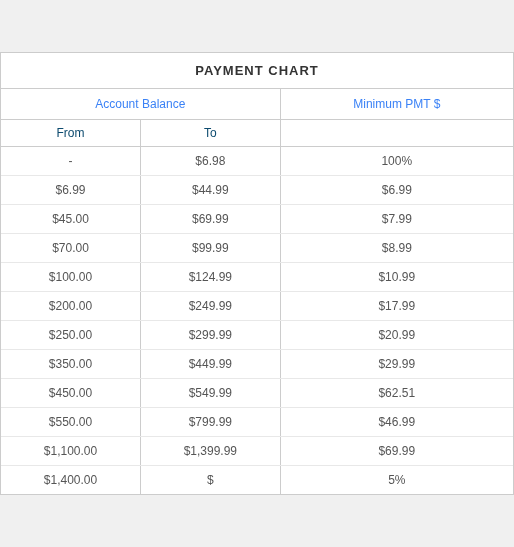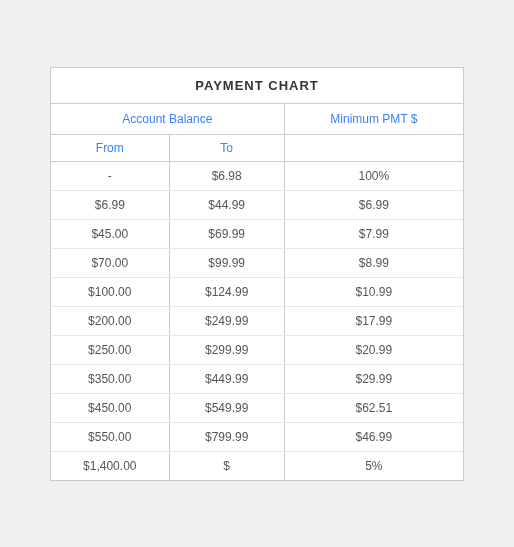--- a/index.html
+++ b/index.html
@@ -13,21 +13,21 @@
       display: flex;
       justify-content: center;
       align-items: center;
       min-height: 100vh;
       font-family: Arial, sans-serif;
     }
 
     .chart-container {
       background: #ffffff;
       border: 1px solid #cccccc;
-      width: 414px;
+      width: 514px;
       padding: 0;
     }
 
     .chart-title {
       text-align: center;
       font-size: 13px;
       font-weight: bold;
       letter-spacing: 1px;
       padding: 10px;
       border-bottom: 1px solid #cccccc;
@@ -51,21 +51,21 @@
 
     .header-row th:last-child {
       border-right: none;
     }
 
     .subheader-row th {
       border-bottom: 1px solid #cccccc;
       border-right: 1px solid #cccccc;
       padding: 6px 4px;
       font-size: 12px;
-      color: #3b82f6;
+      color: #0c4a6e;
       font-weight: normal;
       text-align: center;
     }
 
     .subheader-row th:last-child {
       border-right: none;
     }
 
     .account-balance-header {
       border-right: 1px solid #cccccc;
@@ -163,19 +163,24 @@
           <td>$450.00</td>
           <td>$549.99</td>
           <td>$62.51</td>
         </tr>
         <tr>
           <td>$550.00</td>
           <td>$799.99</td>
           <td>$46.99</td>
         </tr>
         <tr>
+          <td>$1,100.00</td>
+          <td>$1,399.99</td>
+          <td>$69.99</td>
+        </tr>
+        <tr>
           <td>$1,400.00</td>
           <td>$</td>
           <td>5%</td>
         </tr>
       </tbody>
   </table>
 </div>
 
 </body></html>

